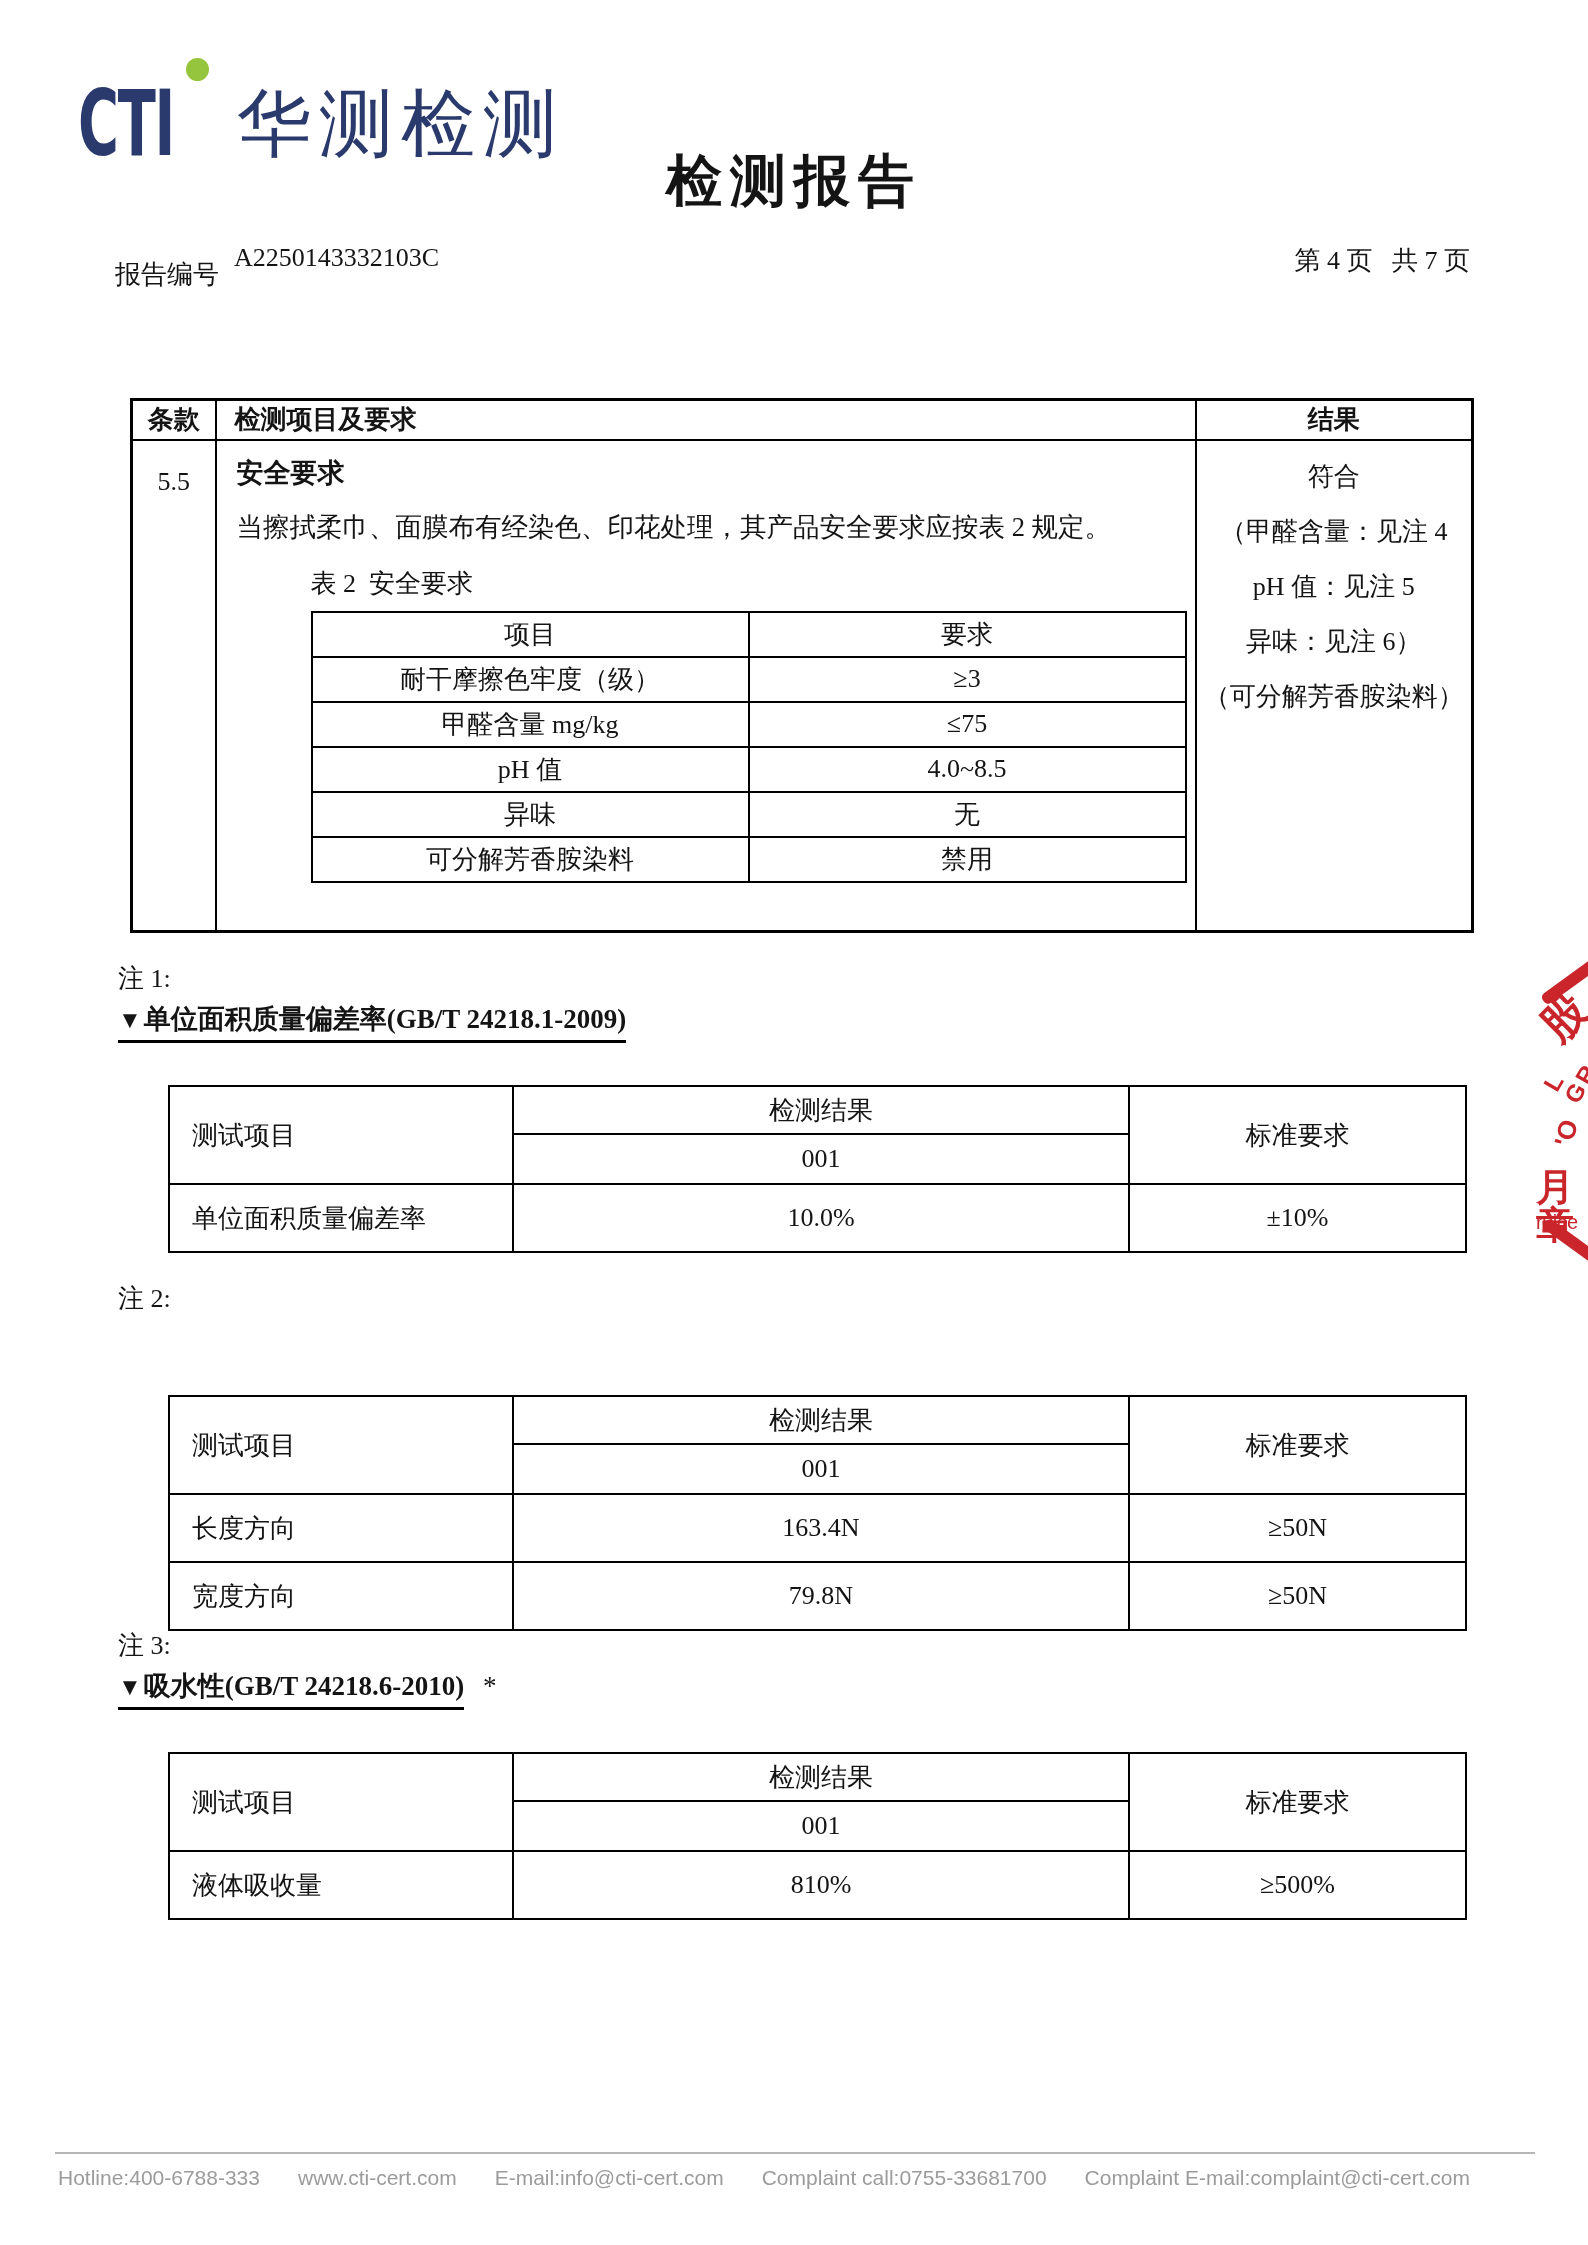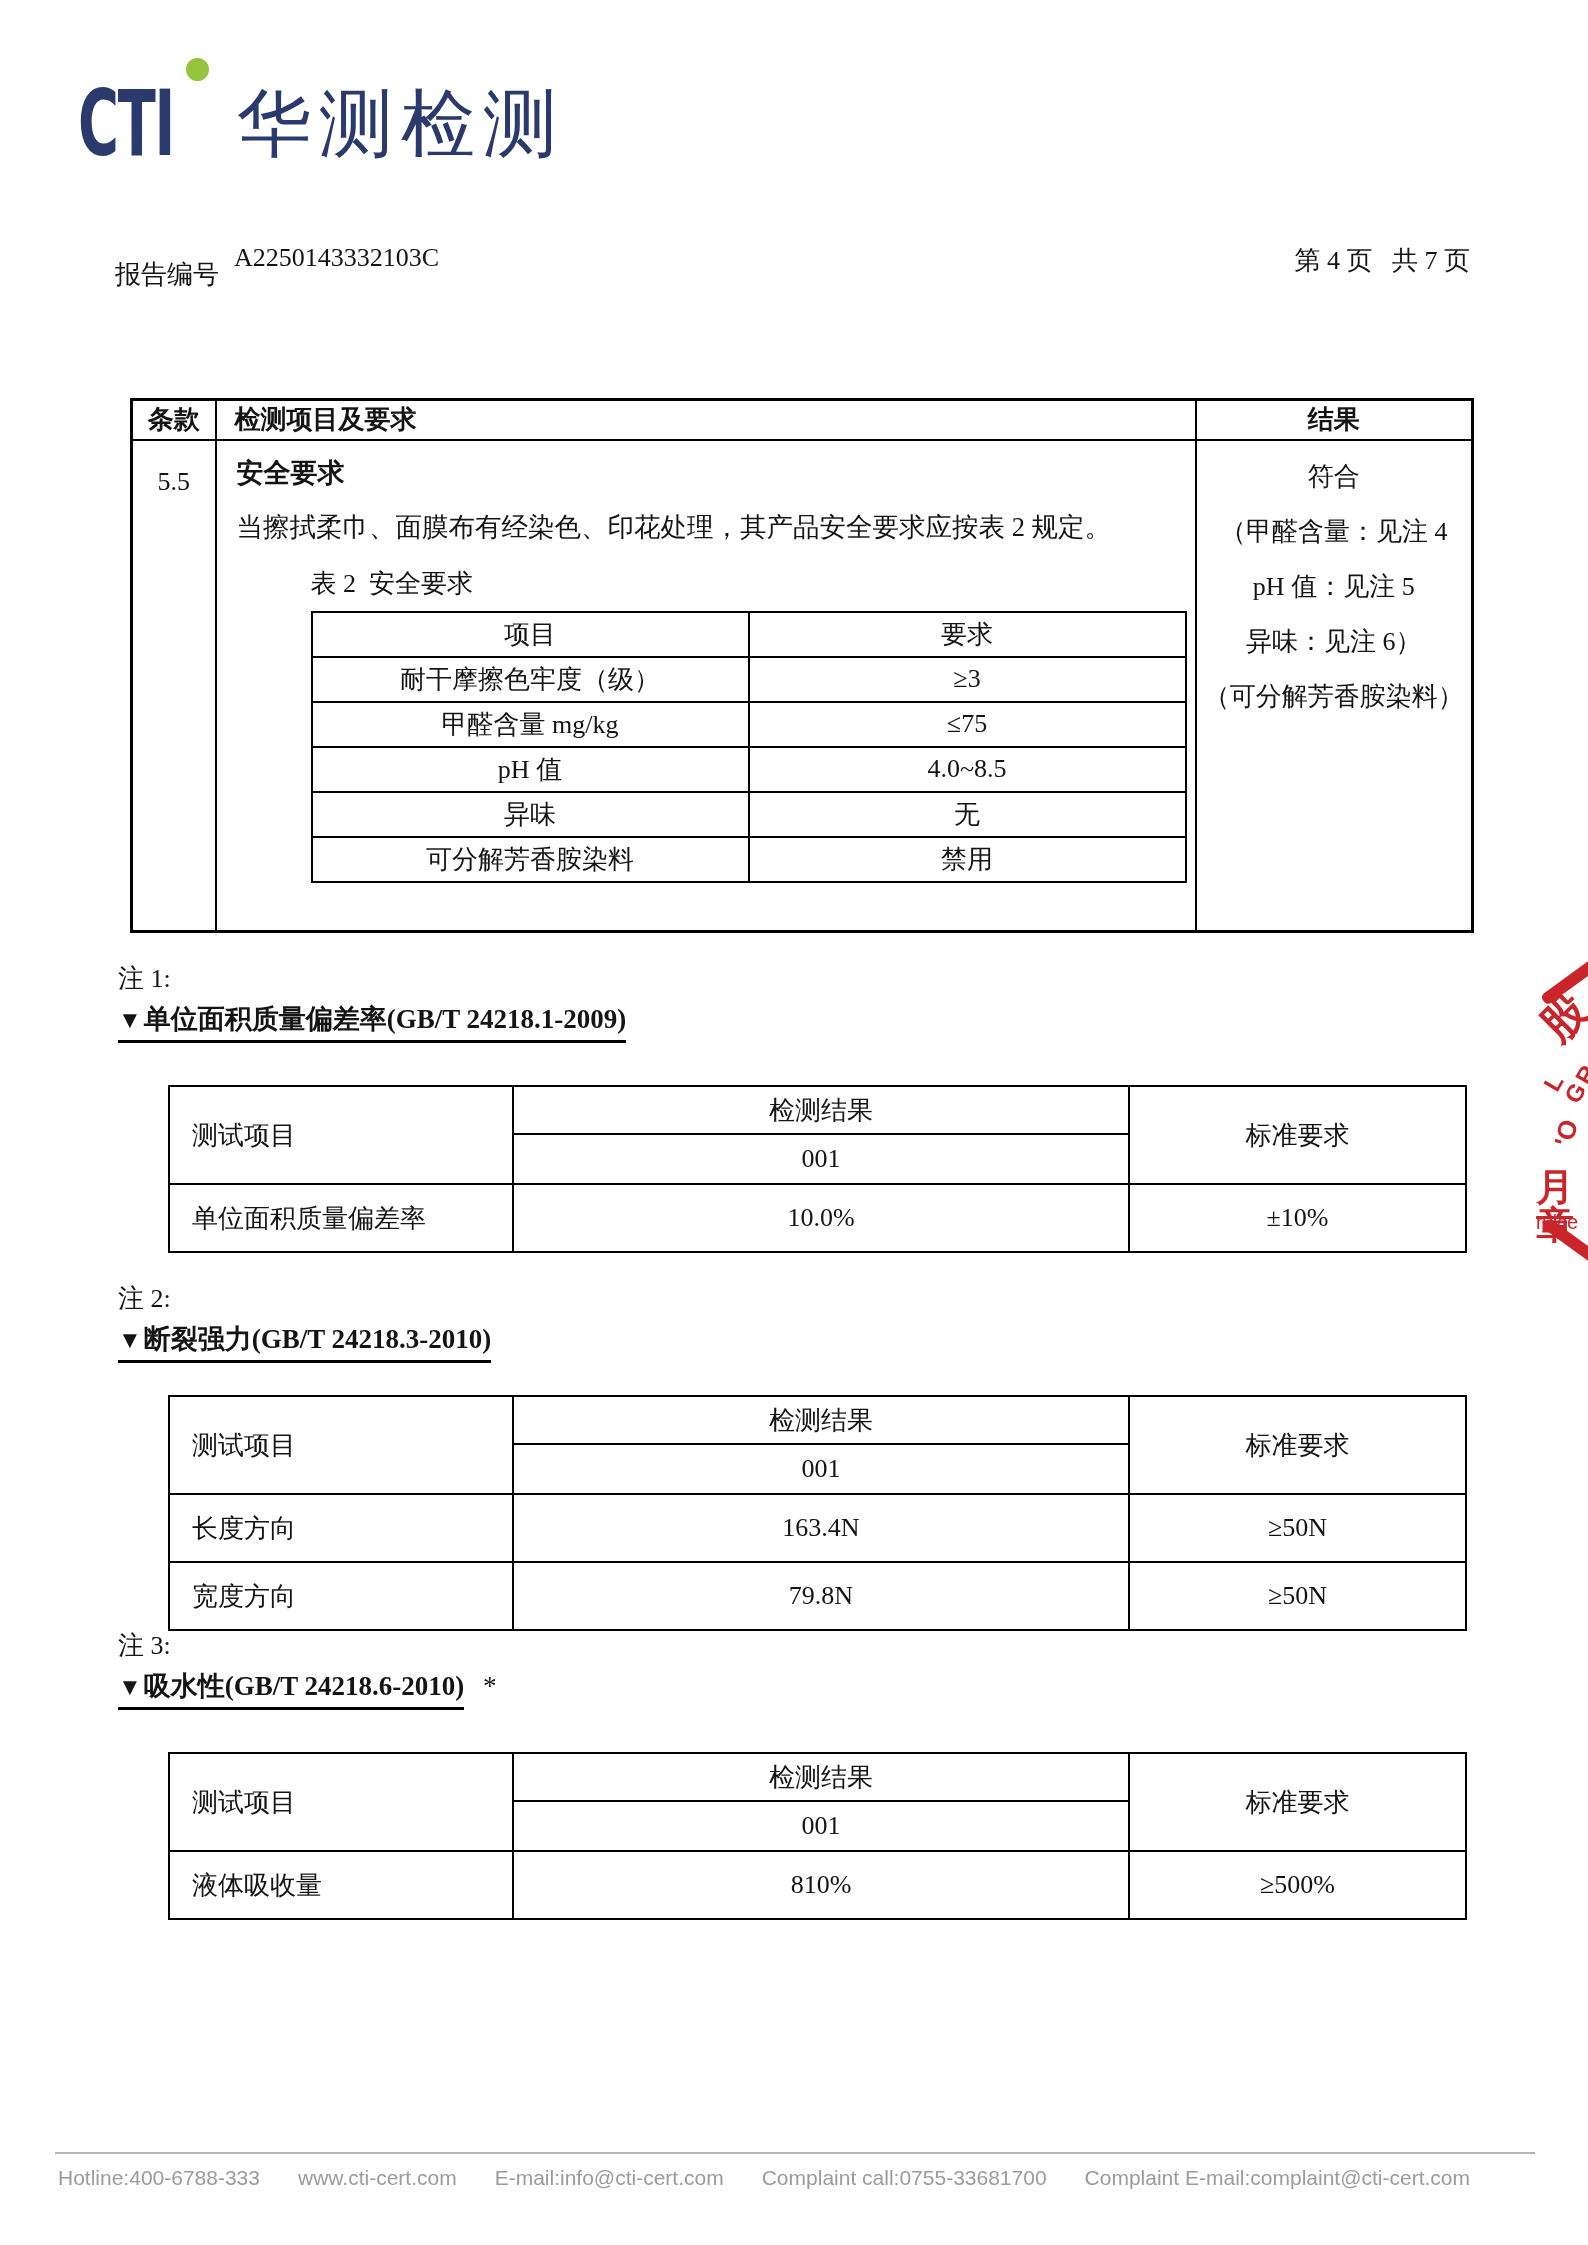--- a/index.html
+++ b/index.html
@@ -74,20 +74,21 @@
 </style>
 </head>
 <body>
 
 <div class="page">
 
   <div class="logo-cti">CTI</div>
   <div class="logo-dot"></div>
   <div class="logo-cn">华测检测</div>
 
+  <div class="title">检测报告</div>
 
   <div class="meta-label">报告编号</div>
   <div class="meta-no">A2250143332103C</div>
   <div class="meta-page keep-sp">第 4 页   共 7 页</div>
 
   <table class="main-table">
     <colgroup>
         <col style="width:84px">
         <col style="width:980px">
         <col style="width:277px">
@@ -172,24 +173,20 @@
       </tr>
       <tr class="h52">
         <td class="nt-item">单位面积质量偏差率</td>
         <td class="c">10.0%</td>
         <td class="c">±10%</td>
       </tr>
     </tbody>
   </table>
 
   <div class="note-label" style="top:1281px">注 2:</div>
-  <div class="note-heading" style="top:1321px">
-    <span class="nh-underline"><span class="nh-marker">▼</span><span>断裂强力(GB/T 24218.3-2010)</span></span>
-    <span class="nh-suffix"></span>
-  </div>
   <table class="note-table" style="top:1395px">
     <colgroup>
         <col style="width:344px">
         <col style="width:616px">
         <col style="width:337px">
       </colgroup>
     <tbody>
       <tr class="h48">
         <td rowspan="2" class="nt-item">测试项目</td>
         <td class="c">检测结果</td>

